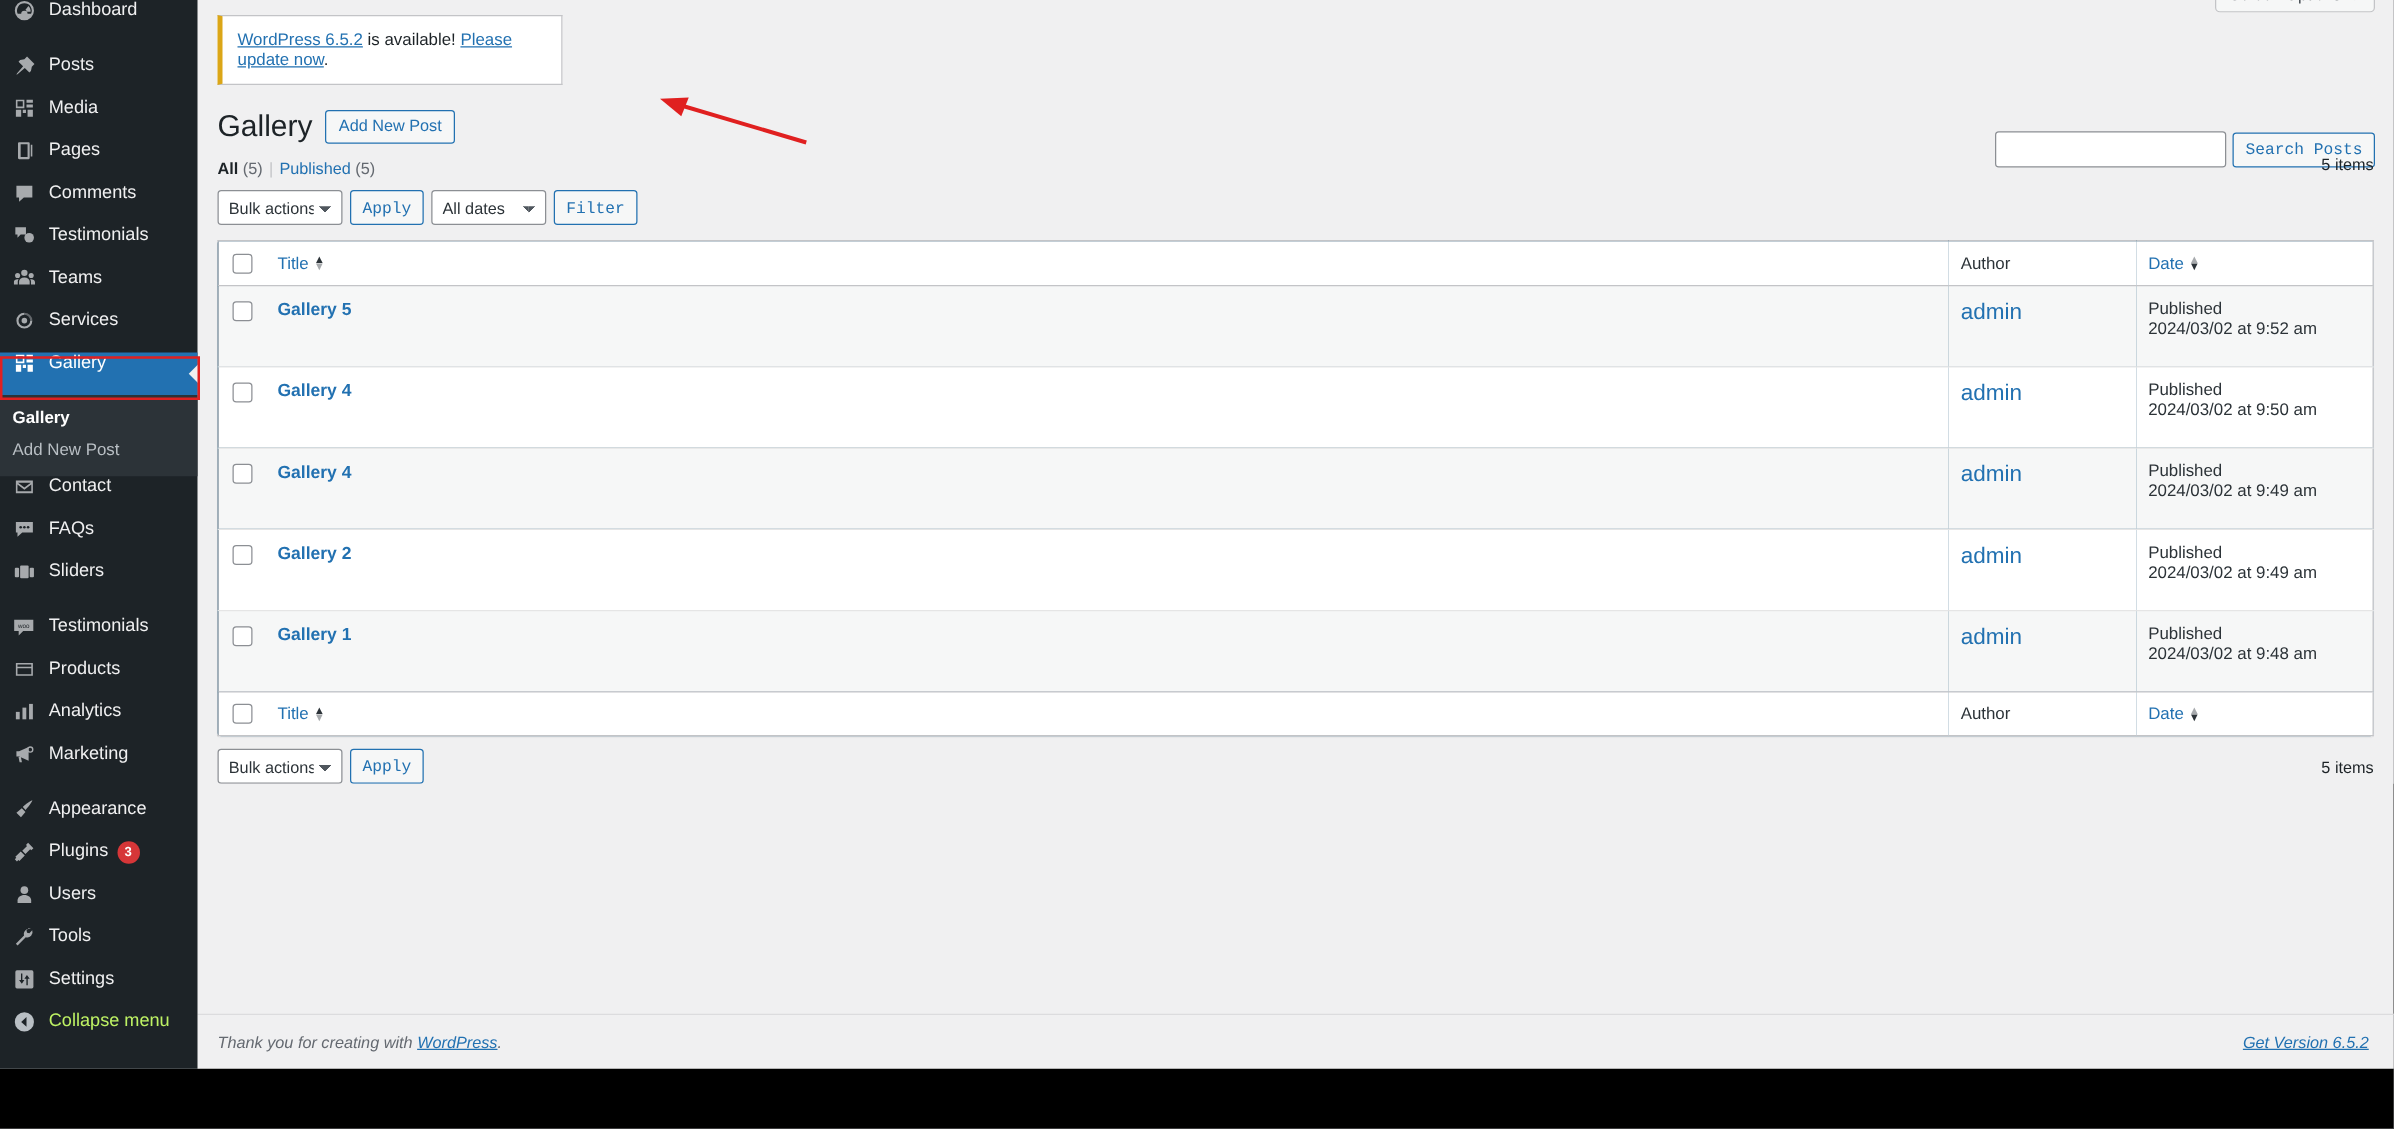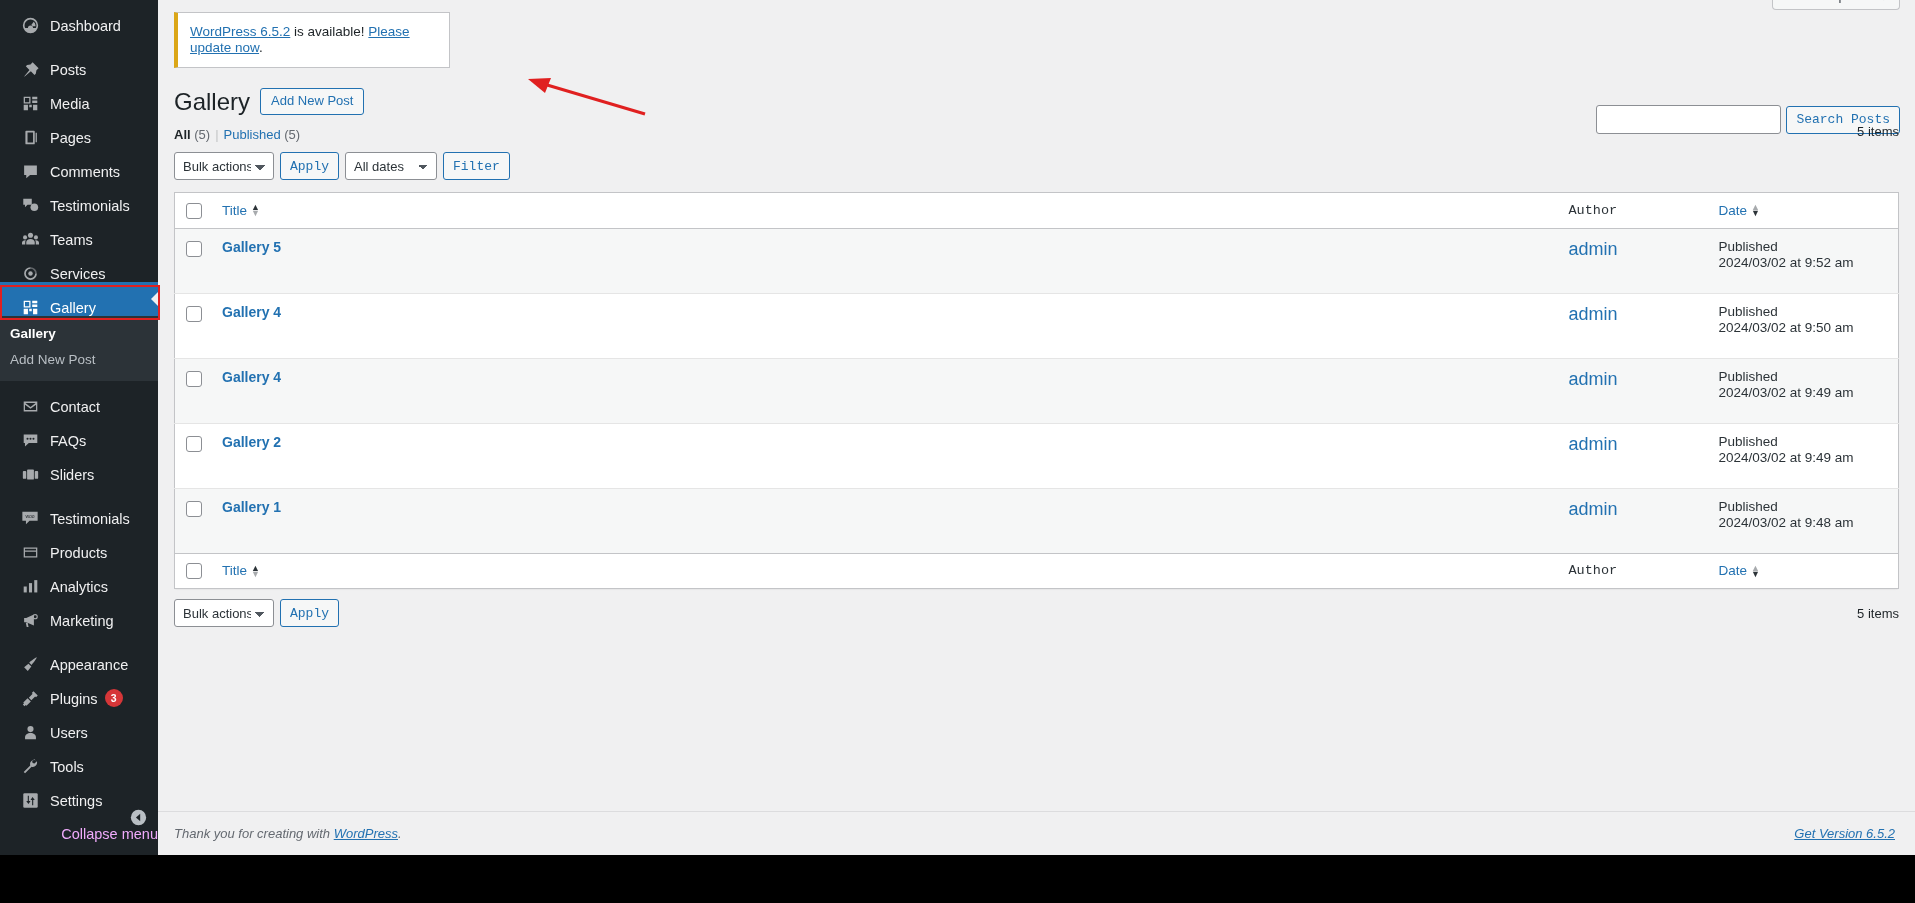--- a/index.html
+++ b/index.html
@@ -23,23 +23,23 @@
     min-width: 158px;
     background: #1d2327;
     color: #f0f0f1;
     height: 855px;
     padding-top: 0;
     position: relative;
     z-index: 5;
   }
   .menu-item {
     display: flex;
-    align-items: flex-end;
+    align-items: flex-start;
     height: 34px;
-    padding-left: 18px;
+    padding-left: 7px;
     color: #f0f0f1;
     font-size: 14.5px;
     cursor: pointer;
     position: relative;
   }
   .menu-item .mi-icon {
     width: 24px; min-width: 24px;
     display: flex; align-items: center; justify-content: center;
     margin-right: 8px;
     color: #a7aaad;
@@ -79,21 +79,21 @@
     align-items: center; justify-content: center;
     background: #d63638;
     color: #fff;
     border-radius: 10px;
     font-size: 10.5px;
     min-width: 18px; height: 18px;
     padding: 0 5px;
     margin-left: 7px;
     font-weight: 600;
   }
-  .collapse-item { color: #f0abfc; flex-direction: column; }
+  .collapse-item { color: #bef264; }
   .collapse-item .mi-icon { color: #b9bfc4; }
   .sidebar-red-box {
     position: absolute;
     left: 0px; top: 285px;
     width: 160px; height: 35px;
     border: 2px solid #e02020;
     pointer-events: none;
     z-index: 20;
   }
 
@@ -261,21 +261,21 @@
   .col-author { width: 150px; }
   .col-date { width: 190px; }
   .sortable-link {
     color: #2271b1;
     text-decoration: none;
     cursor: pointer;
     display: inline-flex;
     align-items: center;
     gap: 4px;
   }
-  .th-plain { color: #2c3338; font-family: Liberation Mono, monospace; }
+  .th-plain { color: #2c3338; }
   .sort-arrows {
     display: inline-flex;
     flex-direction: column;
     line-height: 6px;
     font-size: 9px;
   }
   .sort-arrows .up { color: #2c3338; }
   .sort-arrows .down { color: #a7aaad; }
   .sort-arrows.desc .up { color: #a7aaad; }
   .sort-arrows.desc .down { color: #2c3338; }

